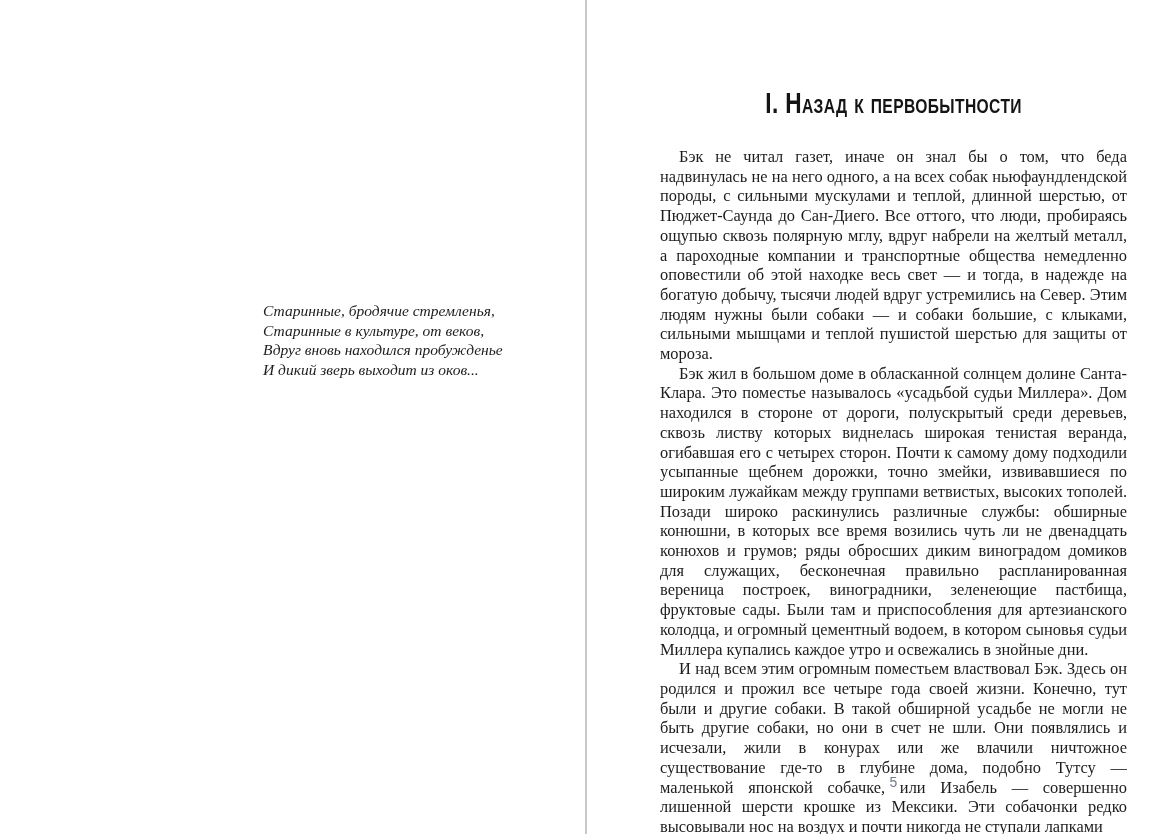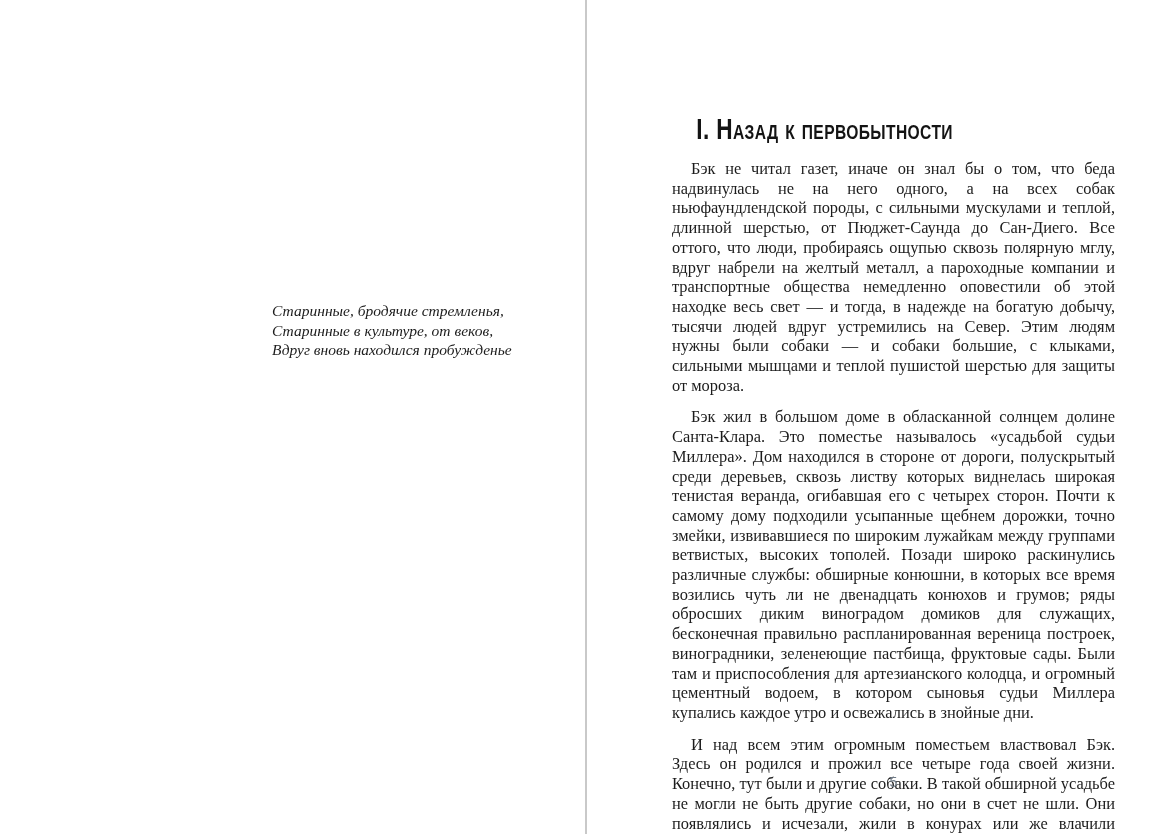--- a/index.html
+++ b/index.html
@@ -15,34 +15,34 @@
   .divider {
     position: absolute;
     left: 585px;
     top: 0;
     width: 2px;
     height: 834px;
     background: #c9c9c9;
   }
   .epigraph {
     position: absolute;
-    left: 272px;
+    left: 263px;
     top: 301px;
     font-style: italic;
     font-size: 15.5px;
     line-height: 19.7px;
     color: #1c1c1c;
     white-space: nowrap;
   }
   .chapter-title {
     position: absolute;
     left: 660px;
-    top: 113px;
+    top: 87px;
     width: 467px;
-    text-align: left;
+    text-align: center;
     white-space: nowrap;
   }
   .chapter-title .inner {
     display: inline-block;
     font-family: "Liberation Sans", sans-serif;
     font-weight: 700;
     font-variant: small-caps;
     font-size: 29px;
     letter-spacing: 0.5px;
     color: #141414;
@@ -53,21 +53,21 @@
     position: absolute;
     left: 660px;
     top: 147px;
     width: 467px;
     font-size: 16.4px;
     line-height: 19.7px;
     text-align: justify;
     color: #1c1c1c;
   }
   .body-text p {
-    margin: 12px;
+    margin: 0;
     padding: 0;
     text-indent: 19px;
   }
   .page-number {
     position: absolute;
     left: 660px;
     top: 774px;
     width: 467px;
     text-align: center;
     font-family: "Liberation Sans", sans-serif;
@@ -77,20 +77,21 @@
 </style>
 </head>
 <body>
 
 <div class="spread">
 
   <div class="epigraph">
     <div>Старинные, бродячие стремленья,</div>
     <div>Старинные в культуре, от веков,</div>
     <div>Вдруг вновь находился пробужденье</div>
+    <div>И дикий зверь выходит из оков...</div>
   </div>
 
   <div class="divider"></div>
 
   <div class="chapter-title">
     <span class="inner">I. Назад к первобытности</span>
   </div>
 
   <div class="body-text">
     <p>Бэк не читал газет, иначе он знал бы о том, что беда надвинулась не на него одного, а на всех собак ньюфаундлендской породы, с сильными мускулами и теплой, длинной шерстью, от Пюджет-Саунда до Сан-Диего. Все оттого, что люди, пробираясь ощупью сквозь полярную мглу, вдруг набрели на желтый металл, а пароходные компании и транспортные общества немедленно оповестили об этой находке весь свет — и тогда, в надежде на богатую добычу, тысячи людей вдруг устремились на Север. Этим людям нужны были собаки — и собаки большие, с клыками, сильными мышцами и теплой пушистой шерстью для защиты от мороза.</p>

